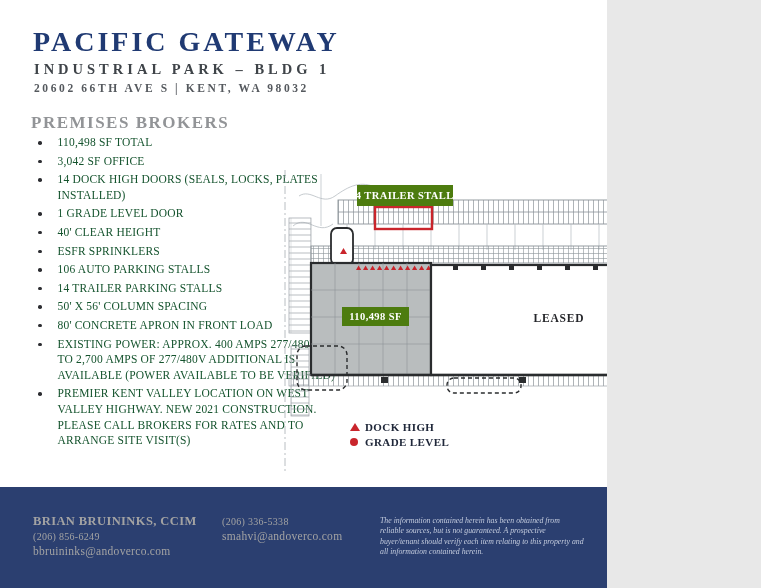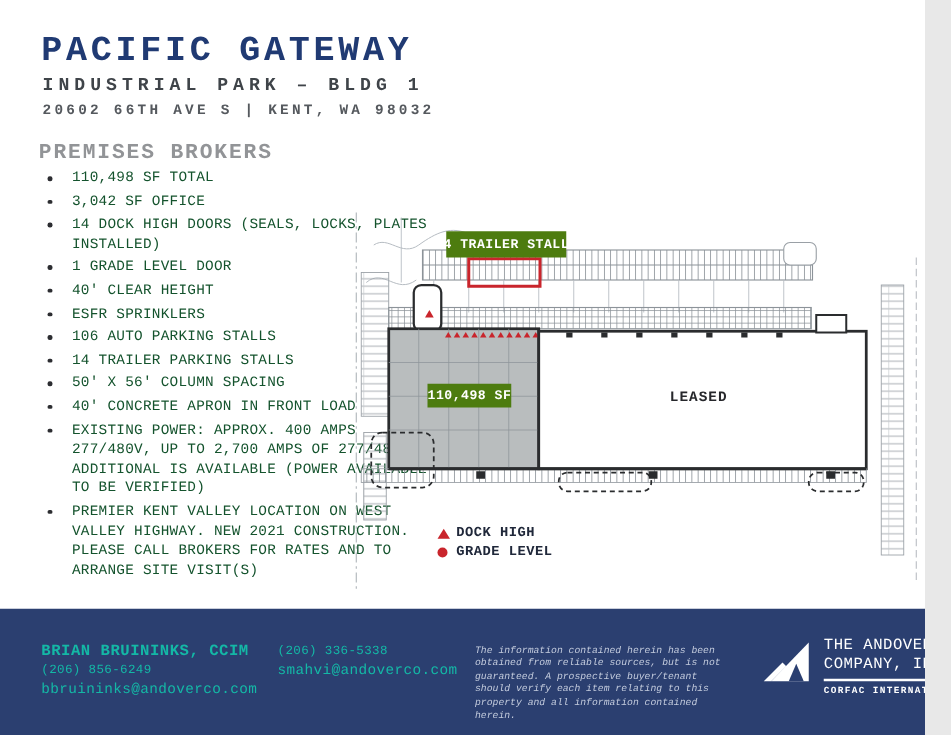--- a/index.html
+++ b/index.html
@@ -1,17 +1,17 @@
 <!DOCTYPE html>
 <html><head>
 <meta charset="utf-8">
 <style>
   html,body{margin:0;padding:0;background:#e8e8e8;}
-  .page{position:relative;width:740px;height:588px;background:#ffffff;overflow:hidden;
-        font-family:Liberation Mono, monospace;}
+  .page{position:relative;width:607px;height:588px;background:#ffffff;overflow:hidden;
+        font-family:Liberation Serif, serif;}
 
   
   .title{position:absolute;left:33px;top:26px;font-size:28px;font-weight:bold;
          letter-spacing:3px;color:#203a73;white-space:nowrap;}
   .subtitle{position:absolute;left:34px;top:61px;font-size:14.5px;font-weight:bold;
             letter-spacing:4px;color:#3f4449;white-space:nowrap;}
   .address{position:absolute;left:34px;top:82px;font-size:11.5px;font-weight:bold;
            letter-spacing:2.6px;color:#55595e;white-space:nowrap;}
 
   
@@ -36,21 +36,21 @@
   .legend{position:absolute;left:69px;top:253px;}
   .legend-row{display:flex;align-items:center;height:15px;}
   .legend-row .mark{width:12px;display:flex;justify-content:flex-start;align-items:center;}
   .legend-row .ltxt{font-size:11px;font-weight:bold;color:#20283a;letter-spacing:0.4px;margin-left:3px;}
   .tri{width:0;height:0;border-left:5px solid transparent;border-right:5px solid transparent;
        border-bottom:8px solid #c9252c;}
   .cir{width:8px;height:8px;border-radius:50%;background:#c9252c;}
 
   
   .footer{position:absolute;left:0;top:487px;width:761px;height:101px;background:#2b3f70;}
-  .contact{position:absolute;top:27px;color:#14b8a6;}
+  .contact{position:absolute;top:27px;color:#a3a3a3;}
   .c1{left:33px;} .c2{left:222px;}
   .c-name{font-size:12.5px;font-weight:bold;letter-spacing:0.4px;line-height:15px;}
   .c-phone{font-size:10px;line-height:15px;letter-spacing:0.3px;}
   .c-mail{font-size:11.5px;line-height:15px;letter-spacing:0.3px;}
   .disclaimer{position:absolute;left:380px;top:29px;width:205px;font-size:7.8px;
               font-style:italic;line-height:10.4px;color:#c3cbdd;}
   .logo{position:absolute;left:610px;top:22px;display:flex;}
   .logo-text{margin-left:9px;color:#ffffff;}
   .logo-line{font-size:12.5px;line-height:15px;letter-spacing:0.4px;white-space:nowrap;}
   .logo-rule{height:1.5px;background:#ffffff;width:112px;margin:4px 0 4px 0;}
@@ -108,21 +108,21 @@
         <span class="ft">14 TRAILER PARKING STALLS</span>
       </li>
 
       <li class="feat">
         <span class="dot"></span>
         <span class="ft">50' X 56' COLUMN SPACING</span>
       </li>
 
       <li class="feat">
         <span class="dot"></span>
-        <span class="ft">40' CONCRETE APRON IN FRONT LOAD</span>
+        <span class="ft">80' CONCRETE APRON IN FRONT LOAD</span>
       </li>
 
       <li class="feat">
         <span class="dot"></span>
         <span class="ft">EXISTING POWER: APPROX. 400 AMPS 277/480V, UP TO 2,700 AMPS OF 277/480V ADDITIONAL IS AVAILABLE (POWER AVAILABLE TO BE VERIFIED)</span>
       </li>
 
       <li class="feat">
         <span class="dot"></span>
         <span class="ft">PREMIER KENT VALLEY LOCATION ON WEST VALLEY HIGHWAY. NEW 2021 CONSTRUCTION. PLEASE CALL BROKERS FOR RATES AND TO ARRANGE SITE VISIT(S)</span>

